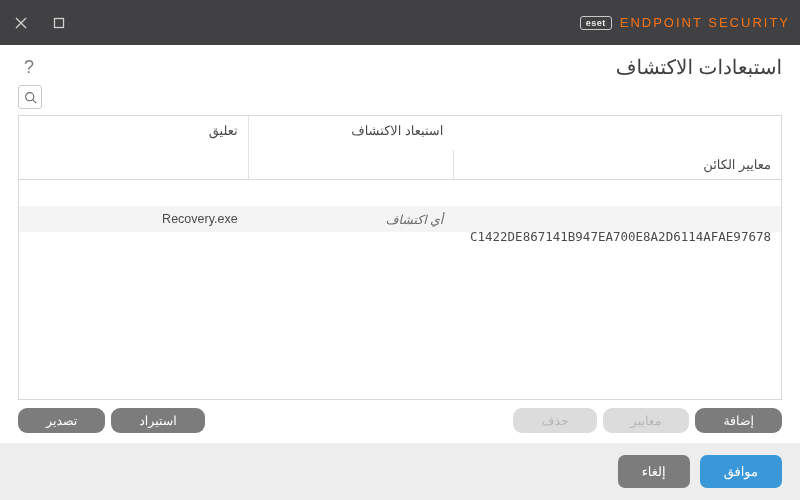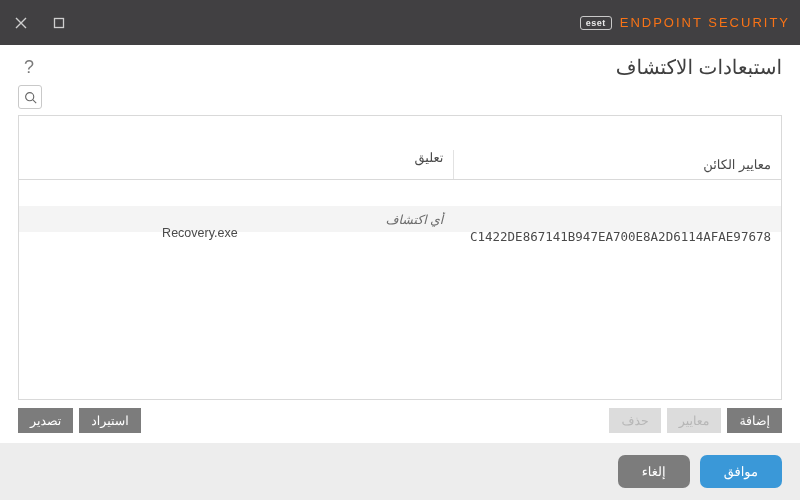--- a/index.html
+++ b/index.html
@@ -111,21 +111,21 @@
   .th {
     padding: 7px 10px;
     font-size: 13px;
     color: #4a4a4a;
     border-left: 1px solid #e2e2e2;
     text-align: right;
   }
   .th:last-child { border-left: none; }
   .col-criteria  { flex: 0 0 43%; margin-top: 34px; }
   .col-detection { flex: 0 0 27%; }
-  .col-comment   { flex: 0 0 30%; margin-top: 27px; }
+  .col-comment   { flex: 0 0 30%; }
 
   .tbody { flex: 1 1 auto; overflow: auto; }
   .tr {
     display: flex;
     direction: rtl;
     height: 26px;
     align-items: center;
     font-size: 12.5px;
   }
   .tr:nth-child(even), .tr.alt { background: #f4f4f4; }
@@ -145,22 +145,22 @@
   
   .actions-row {
     display: flex;
     justify-content: space-between;
     padding: 8px 18px 10px 18px;
     direction: rtl;
   }
   .btn-group { display: flex; gap: 6px; }
   .btn {
     border: none;
-    border-radius: 0;
-    padding: 5px 12px;
+    border-radius: 9px;
+    padding: 5px 28px;
     font-size: 12.5px;
     cursor: pointer;
     font-family: inherit;
   }
   .btn.gray   { background: #7c7c7c; color: #fff; }
   .btn.gray.disabled { background: #dcdcdc; color: #b6b6b6; cursor: default; }
 
   
   .footer-bar {
     background: #ededed;
@@ -209,20 +209,21 @@
     <svg viewBox="0 0 16 16">
         <circle cx="7" cy="7" r="5" stroke-width="1.4"></circle>
         <line x1="11" y1="11" x2="15" y2="15" stroke-width="1.4"></line>
       </svg>
   </div>
 </div>
 
 <div class="table-wrap">
   <div class="thead">
     <div class="th col-criteria">معايير الكائن</div>
+    <div class="th col-detection">استبعاد الاكتشاف</div>
     <div class="th col-comment">تعليق</div>
   </div>
   <div class="tbody">
     <div class="tr">
       <div class="td col-comment"></div>
     </div>
     <div class="tr alt">
       <div class="td col-criteria">C1422DE867141B947EA700E8A2D6114AFAE97678</div>
       <div class="td col-detection italic">أي اكتشاف</div>
       <div class="td col-comment">Recovery.exe</div>

